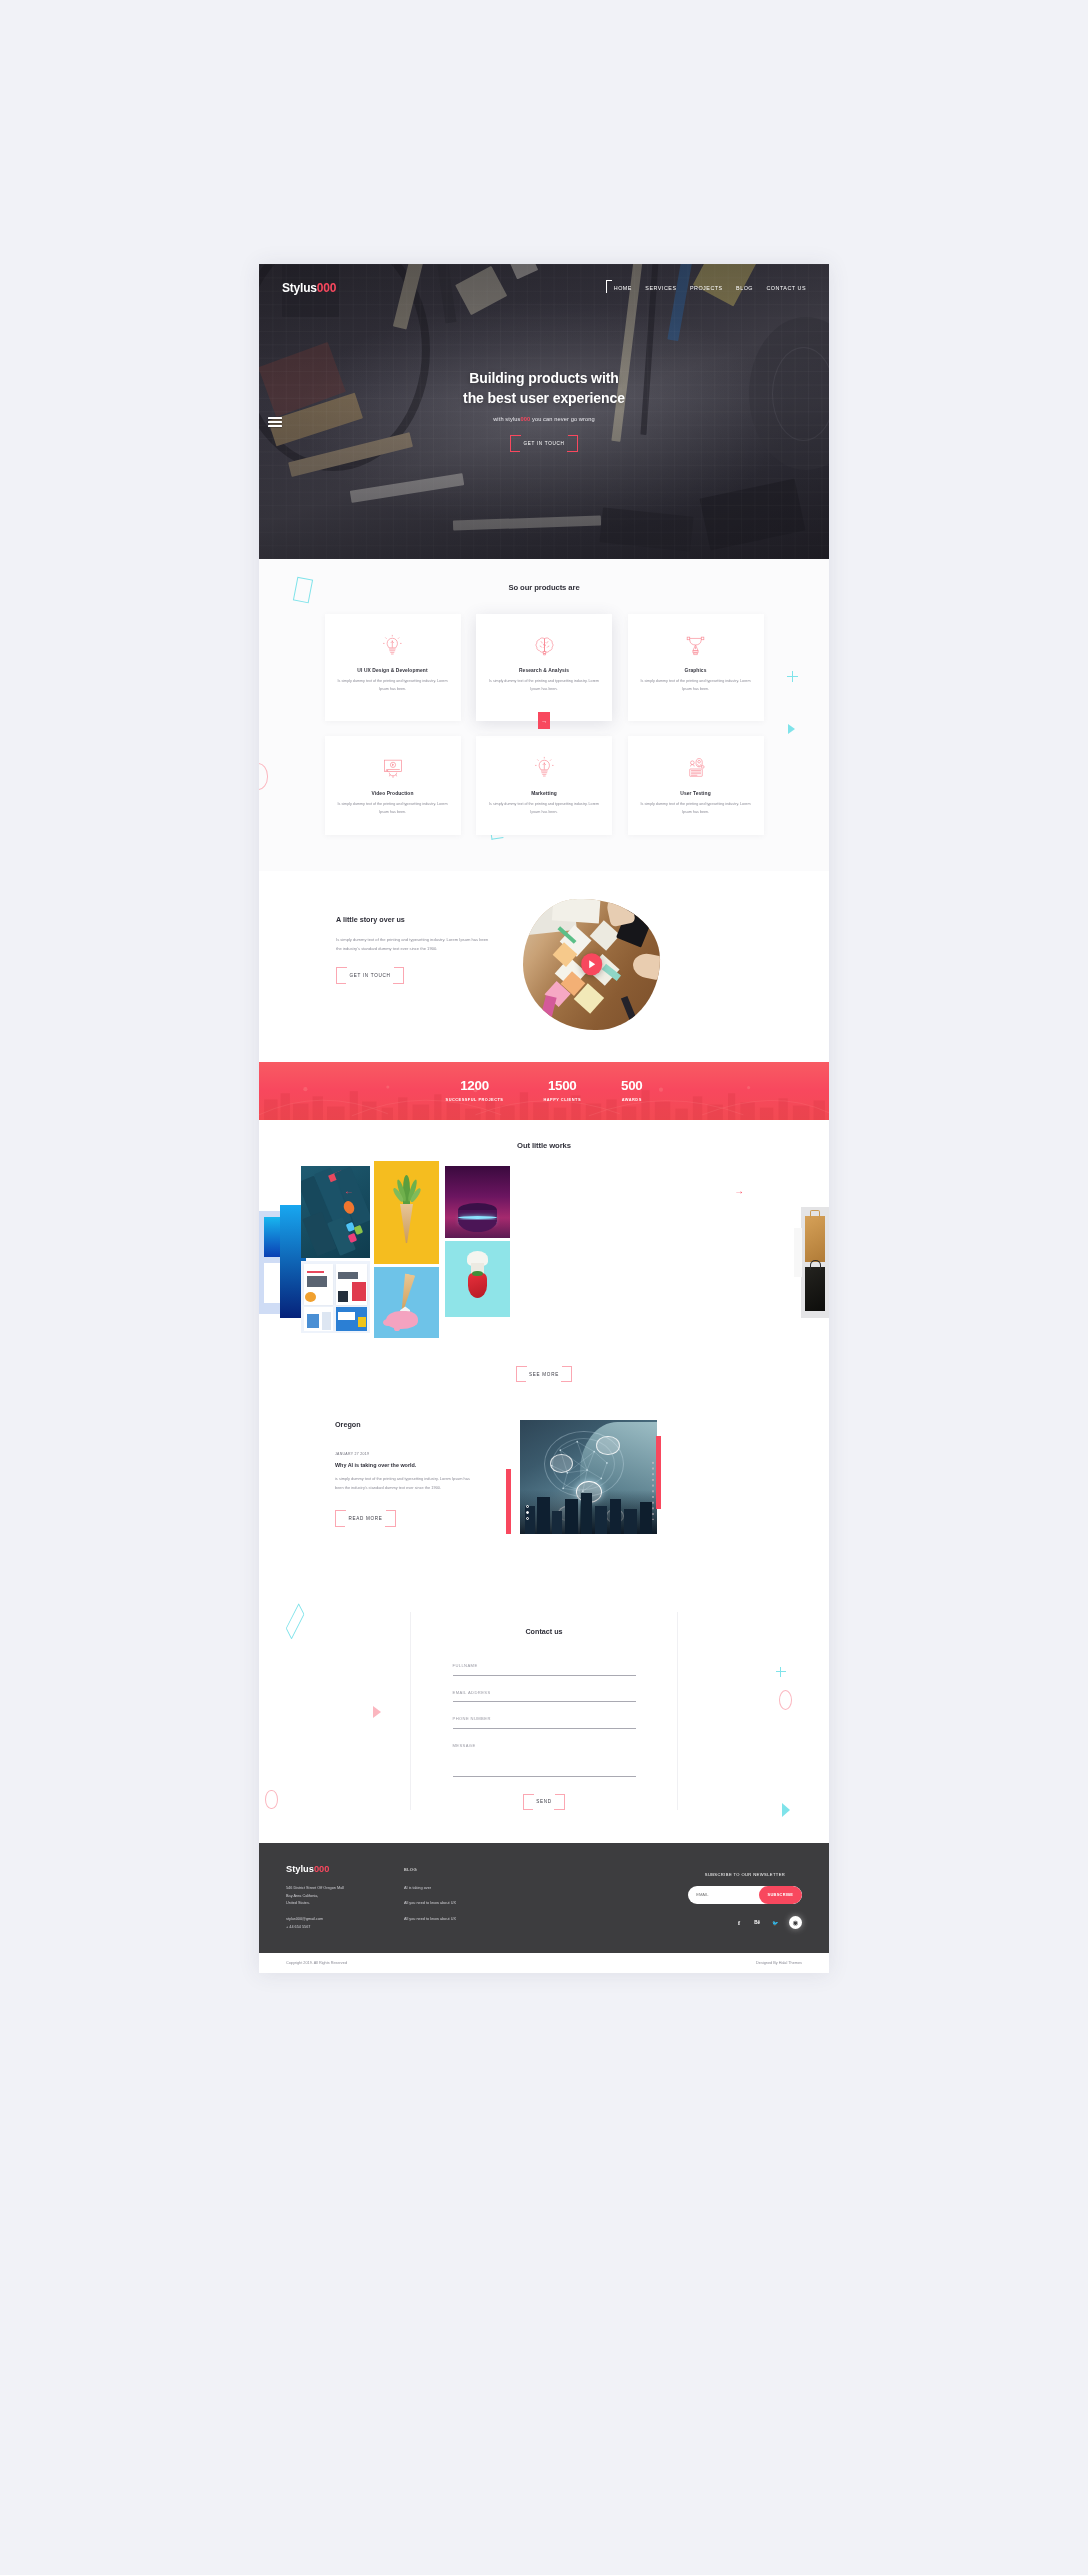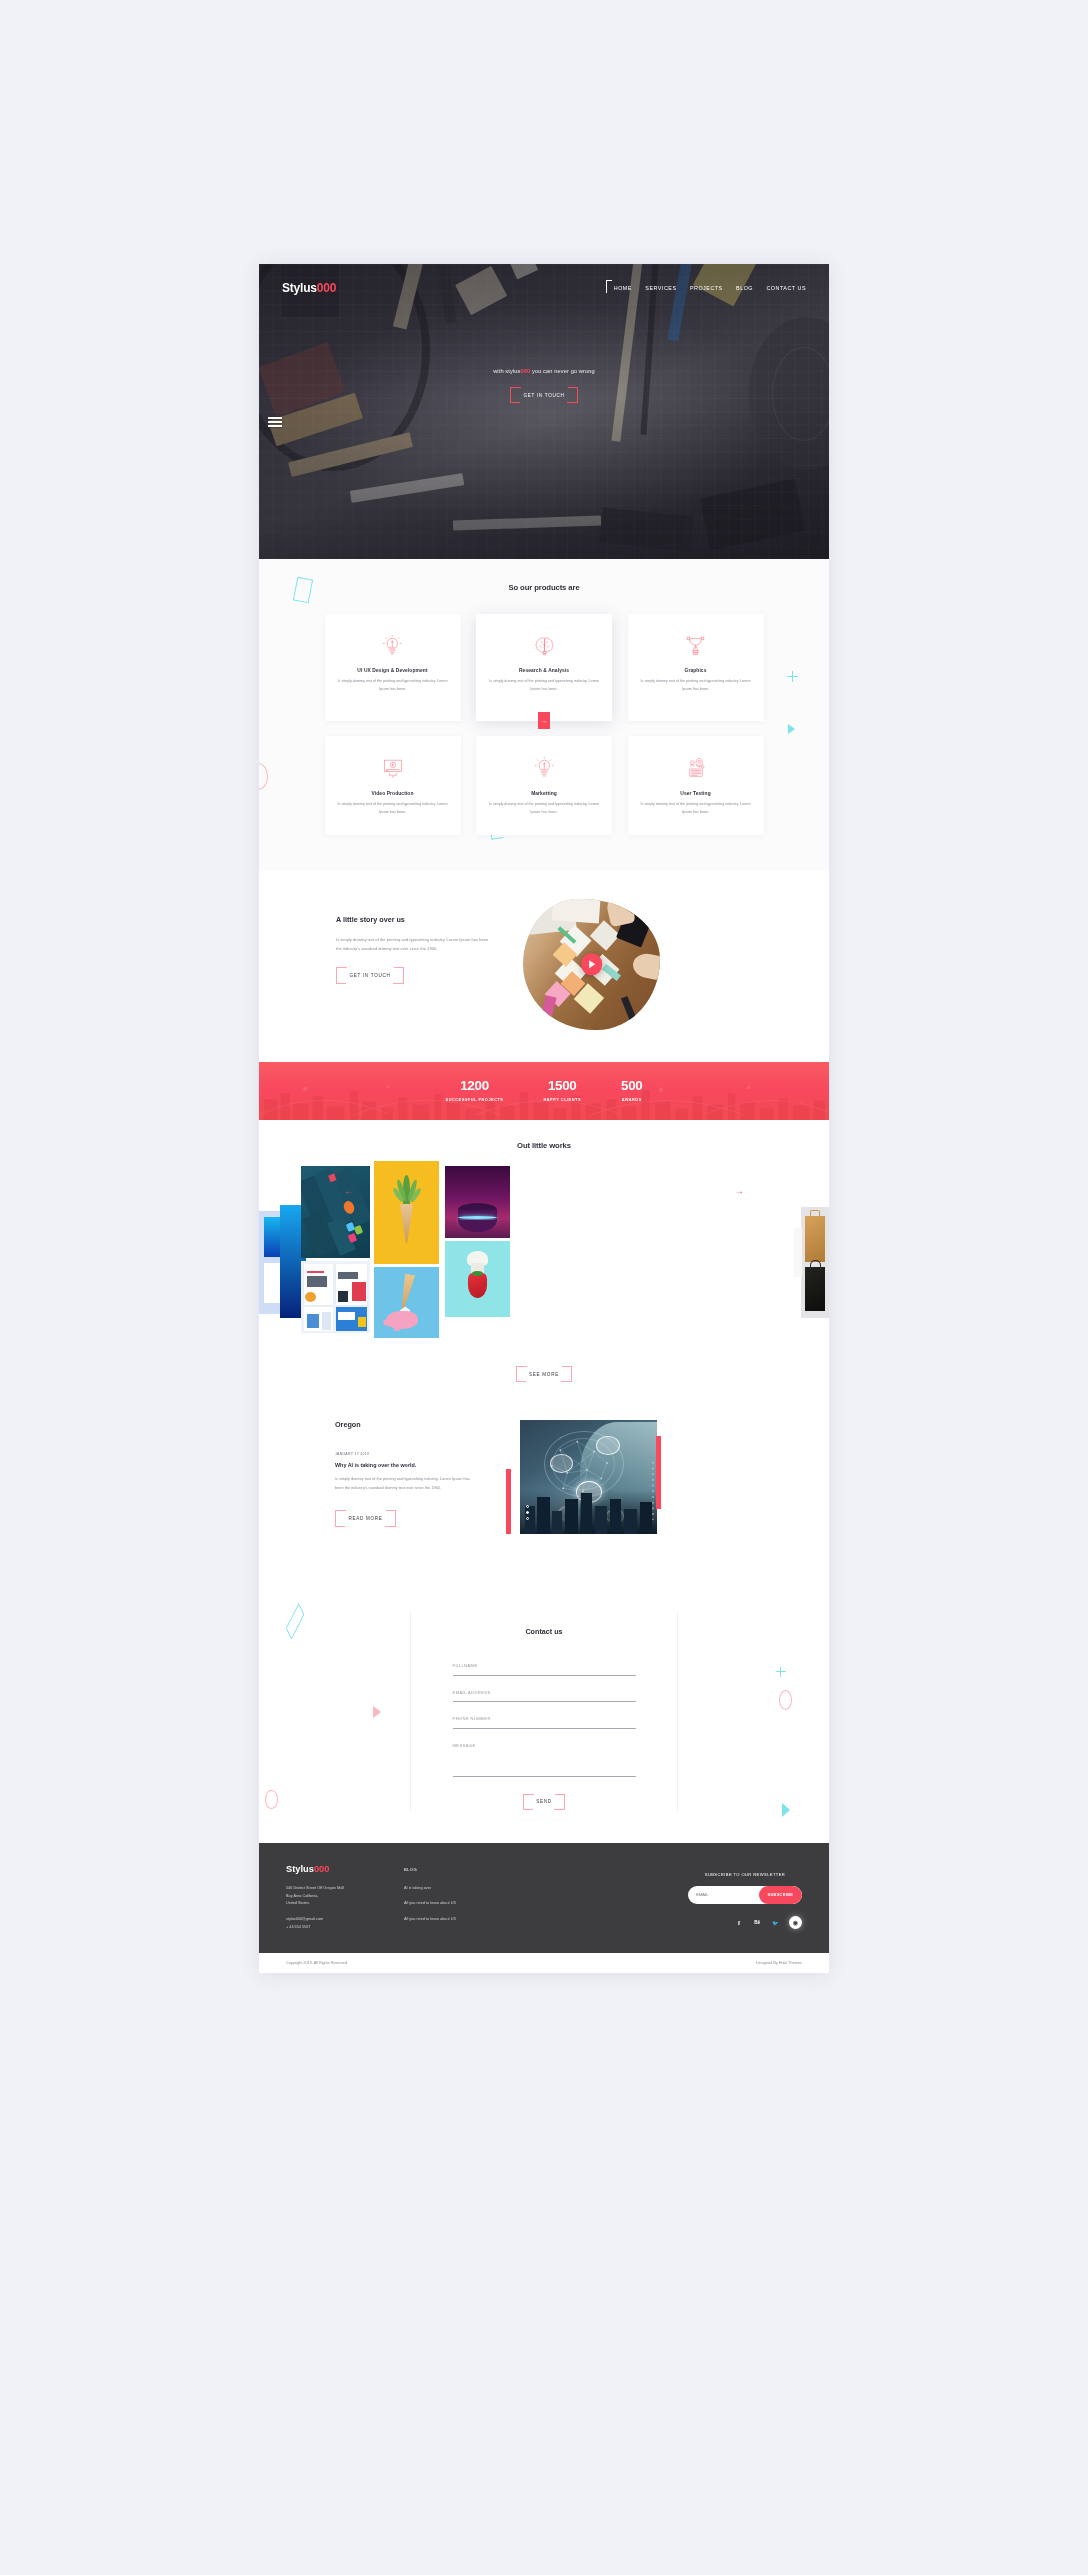--- a/index.html
+++ b/index.html
@@ -203,20 +203,22 @@
     </div>
 
     <div class="burger">
         <span></span>
         <span></span>
         <span></span>
       </div>
 
     <div class="hero-center">
       <div class="hero-h1">
+        <div>Building products with</div>
+        <div>the best user experience</div>
       </div>
       <div class="hero-sub"><span>with stylus</span><span class="z">000</span><span> you can never go wrong</span></div>
       <div class="hero-btn-wrap">
         <span class="brkbtn"><span class="eb1"></span><span class="eb2"></span><span>GET IN TOUCH</span></span>
       </div>
     </div>
   </section>
 
   <section class="expertise">
     <div class="deco" style="left:36px;top:18.6px;width:15.5px;height:24px;border:0.7px solid #7fe3ea;transform:rotate(11deg);"></div>

